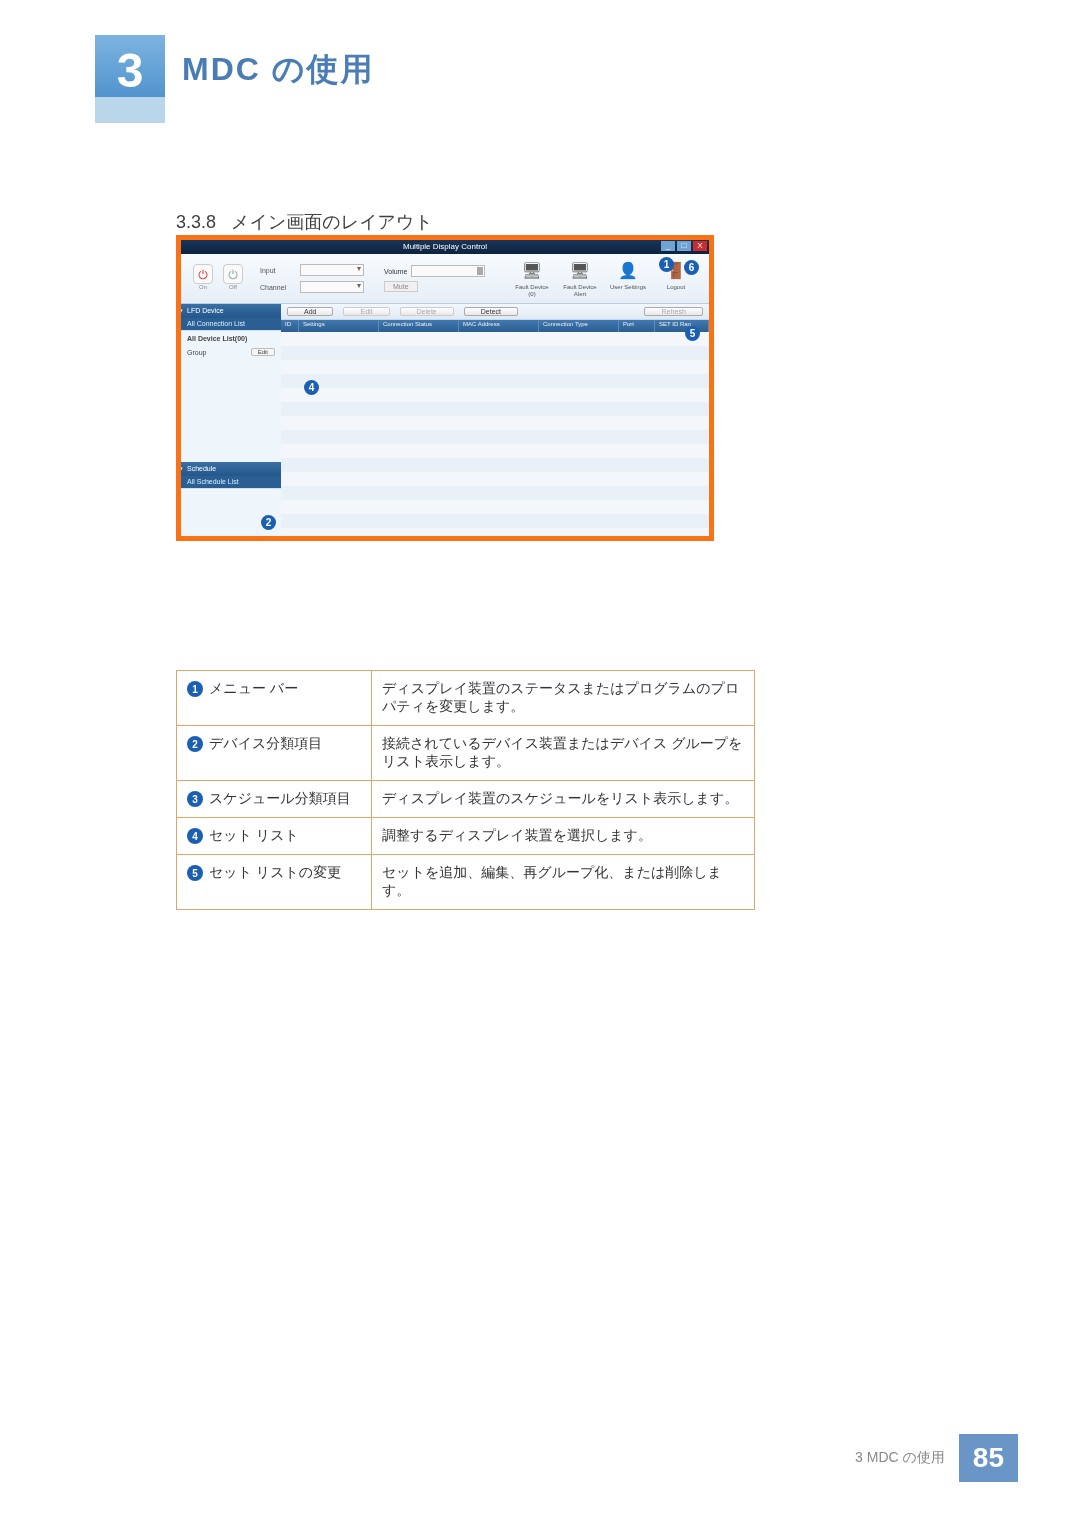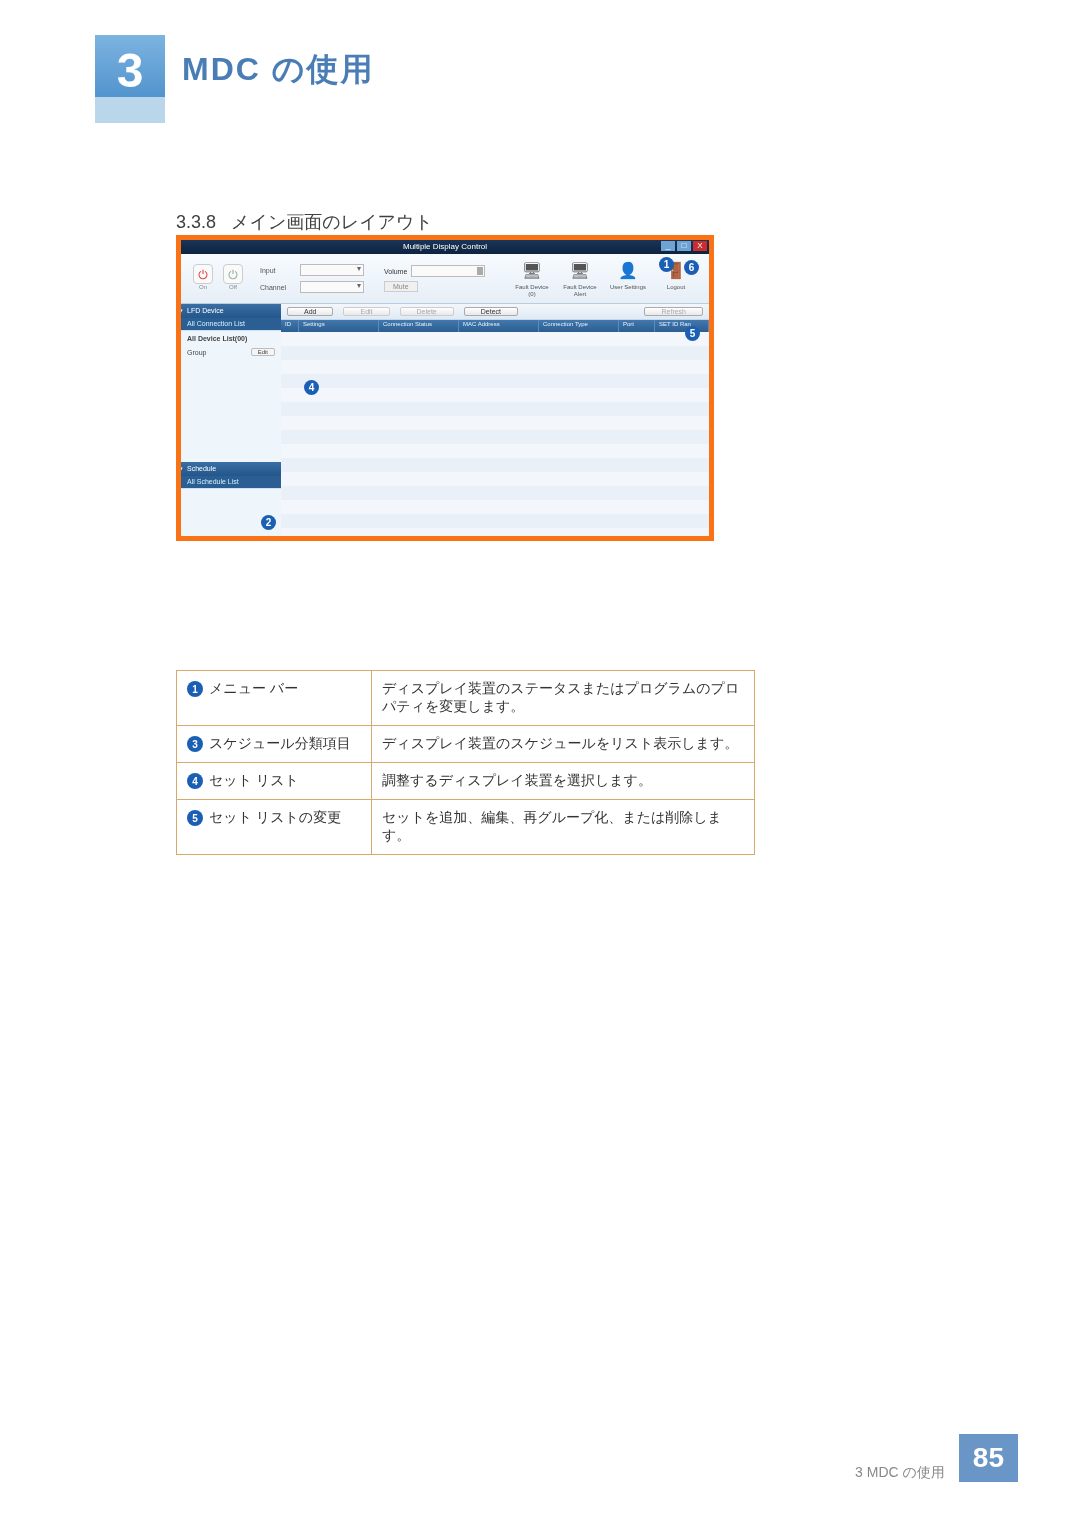--- a/index.html
+++ b/index.html
@@ -317,21 +317,21 @@
     font-size: 10px;
     font-weight: bold;
     margin-right: 6px;
     vertical-align: middle;
   }
   .page-footer {
     position: absolute;
     bottom: 45px;
     right: 62px;
     display: flex;
-    align-items: flex-end;
+    align-items: center;
     gap: 14px;
     font-size: 14px;
     color: #888;
   }
   .page-num-box {
     background: #6a96c7;
     color: #fff;
     font-size: 28px;
     font-weight: bold;
     padding: 8px 14px;
@@ -456,20 +456,24 @@
   <div class="callout" style="top:140px; left:123px">4</div>
   <div class="callout" style="top:275px; left:80px">2</div>
   <div class="callout" style="top:311px; left:88px">3</div>
 </div>
 
 <table class="legend-table">
   <tbody>
       <tr>
     <td><span class="num-circle">1</span><span>メニュー バー</span></td>
     <td>ディスプレイ装置のステータスまたはプログラムのプロパティを変更します。</td>
+  </tr>
+  <tr>
+    <td><span class="num-circle">2</span><span>デバイス分類項目</span></td>
+    <td>接続されているデバイス装置またはデバイス グループをリスト表示します。</td>
   </tr>
   <tr>
     <td><span class="num-circle">3</span><span>スケジュール分類項目</span></td>
     <td>ディスプレイ装置のスケジュールをリスト表示します。</td>
   </tr>
   <tr>
     <td><span class="num-circle">4</span><span>セット リスト</span></td>
     <td>調整するディスプレイ装置を選択します。</td>
   </tr>
   <tr>

